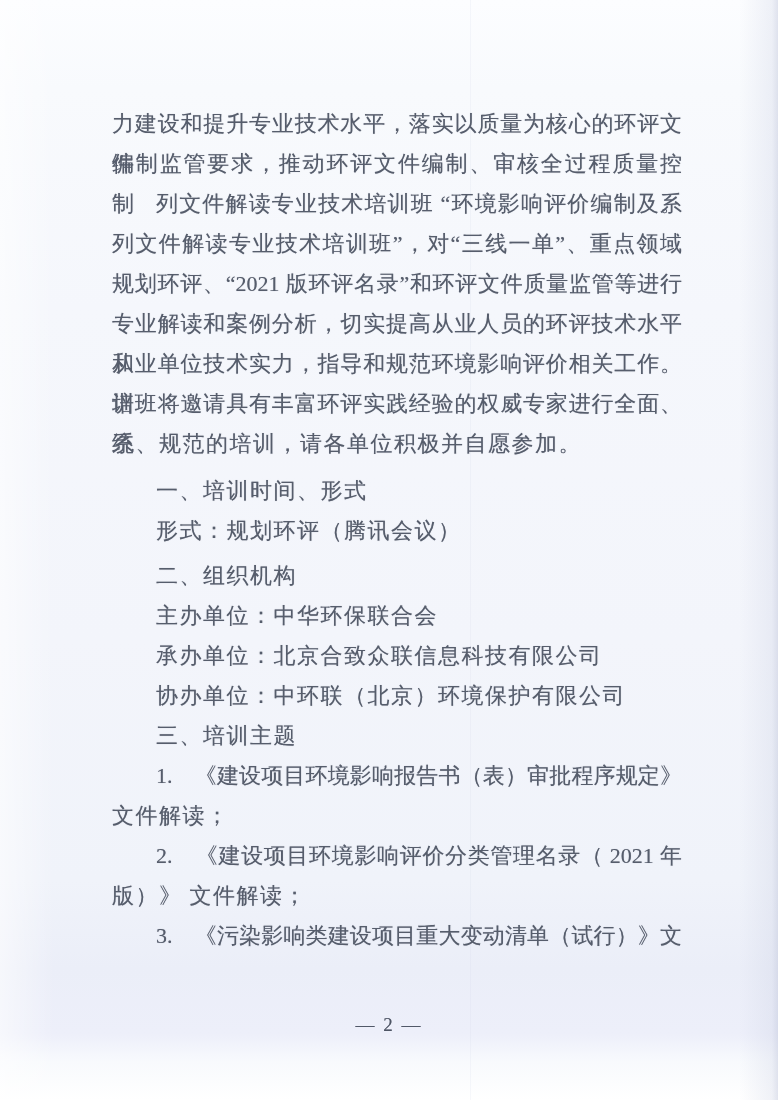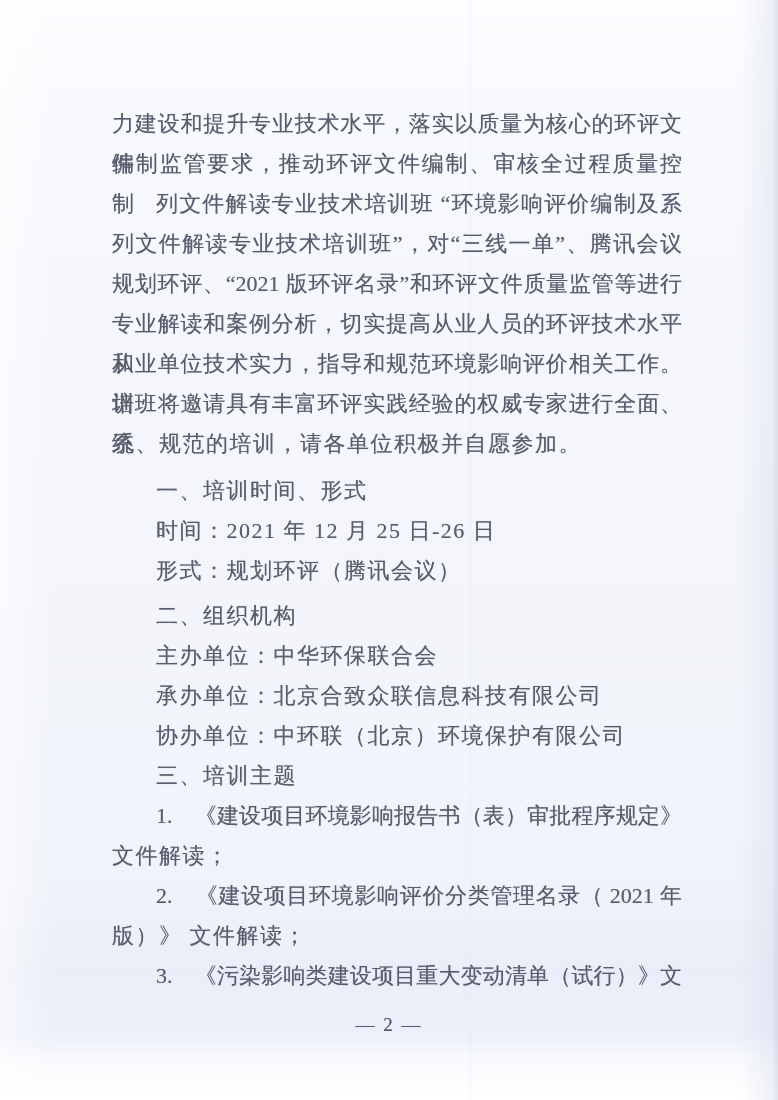--- a/index.html
+++ b/index.html
@@ -97,28 +97,27 @@
 </head>
 <body>
 
 <div class="page">
   <div class="seam" style="left:470px;"></div>
 
   <div class="text-block">
     <div class="ln fill">力建设和提升专业技术水平，落实以质量为核心的环评文件</div>
     <div class="ln fill">编制监管要求，推动环评文件编制、审核全过程质量控制。</div>
     <div class="ln fill indent">列文件解读专业技术培训班 “环境影响评价编制及系</div>
-    <div class="ln fill">列文件解读专业技术培训班”，对“三线一单”、腾讯会议</div>
+    <div class="ln fill">列文件解读专业技术培训班”，对“三线一单”、重点领域</div>
     <div class="ln fill">规划环评、“2021 版环评名录”和环评文件质量监管等进行</div>
     <div class="ln fill">专业解读和案例分析，切实提高从业人员的环评技术水平和</div>
     <div class="ln fill">从业单位技术实力，指导和规范环境影响评价相关工作。培</div>
     <div class="ln fill">训班将邀请具有丰富环评实践经验的权威专家进行全面、系</div>
     <div class="ln plain">统、规范的培训，请各单位积极并自愿参加。</div>
     <div class="ln plain indent mt7">一、培训时间、形式</div>
-    <div class="ln plain indent">时间：2021 年 12 月 25 日-26 日</div>
     <div class="ln plain indent">形式：规划环评（腾讯会议）</div>
     <div class="ln plain indent mt5">二、组织机构</div>
     <div class="ln plain indent">主办单位：中华环保联合会</div>
     <div class="ln plain indent">承办单位：北京合致众联信息科技有限公司</div>
     <div class="ln plain indent">协办单位：中环联（北京）环境保护有限公司</div>
     <div class="ln plain indent">三、培训主题</div>
     <div class="ln fill indent">1.　《建设项目环境影响报告书（表）审批程序规定》</div>
     <div class="ln plain">文件解读；</div>
     <div class="ln fill indent">2.　《建设项目环境影响评价分类管理名录（ 2021 年</div>
     <div class="ln plain">版）》 文件解读；</div>

